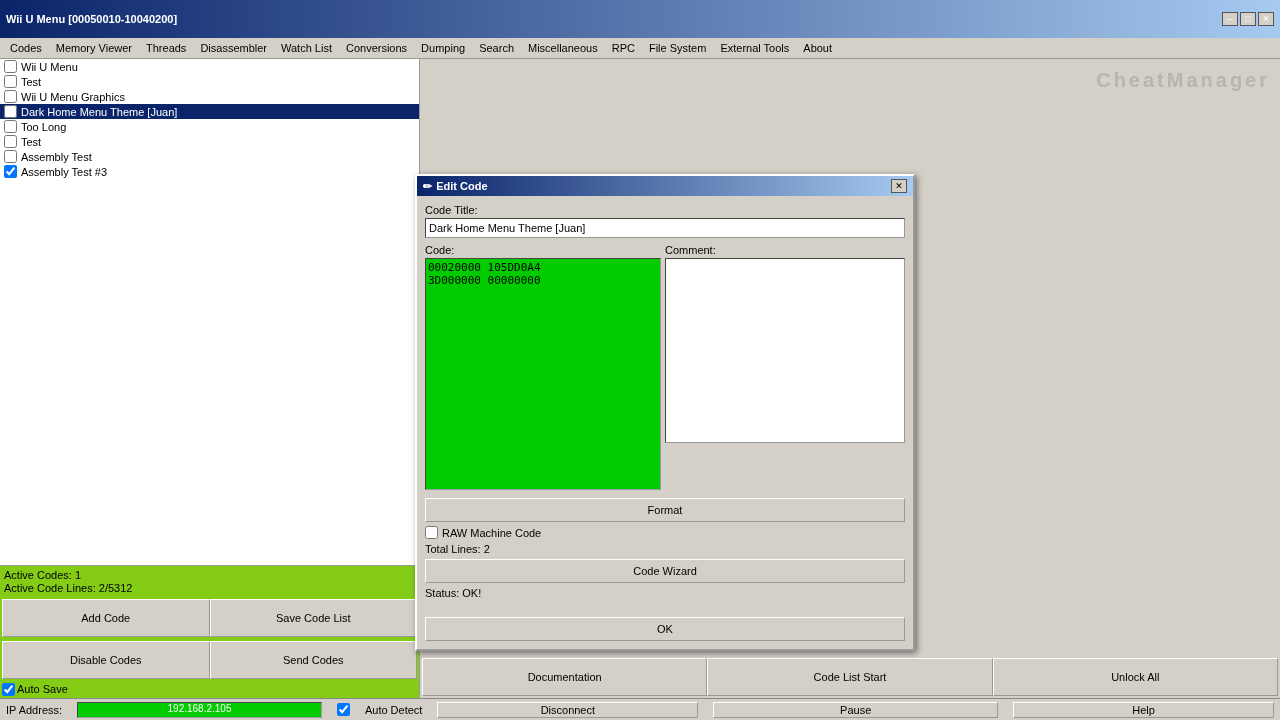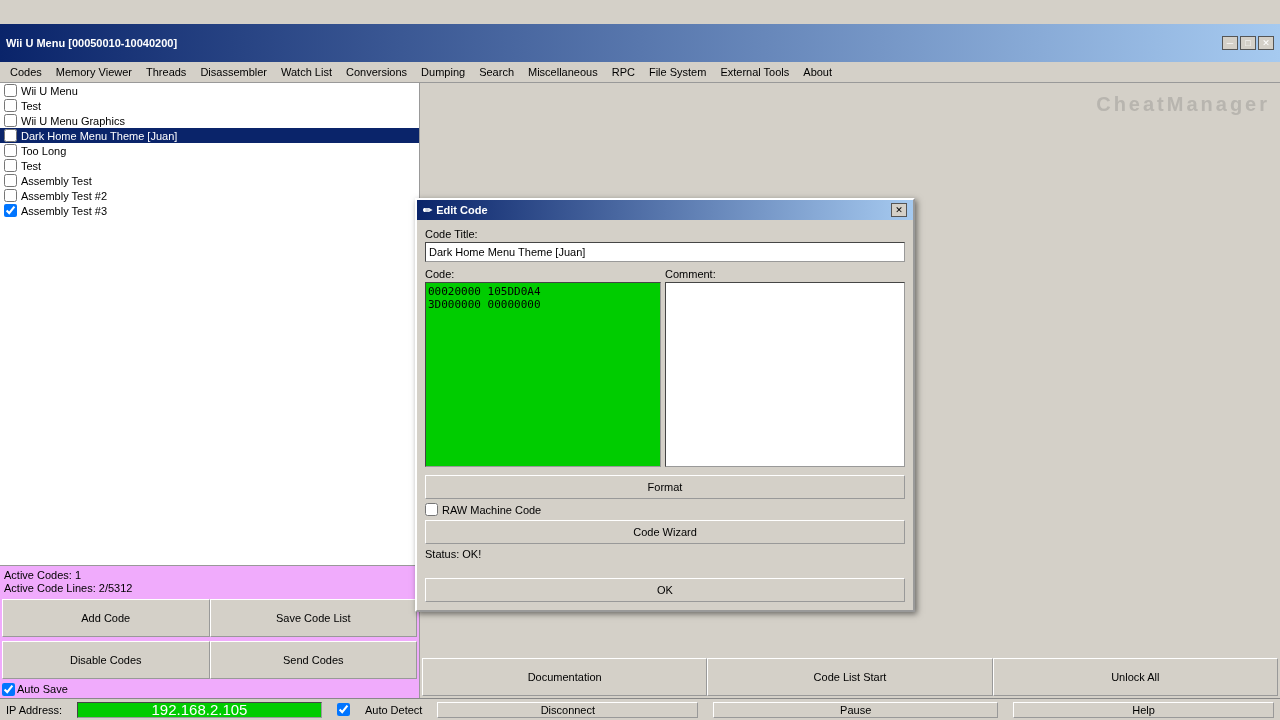--- a/index.html
+++ b/index.html
@@ -15,21 +15,20 @@
 
     
     .title-bar {
       background: linear-gradient(to right, #0a246a, #a6caf0);
       color: white;
       padding: 19px 6px;
       display: flex;
       align-items: center;
       justify-content: space-between;
       height: 24px;
-      margin-top: 24px;
     }
     .title-bar-title { font-size: 11px; font-weight: bold; }
     .title-bar-buttons { display: flex; gap: 2px; }
     .title-bar-btn {
       width: 16px; height: 14px;
       background: #d4d0c8;
       border: 1px solid #555;
       font-size: 9px;
       display: flex; align-items: center; justify-content: center;
       cursor: pointer;
@@ -146,21 +145,21 @@
       margin-bottom: 6px;
     }
     .modal-col-left {
       flex: 1;
     }
     .modal-col-right {
       width: 240px;
     }
     .code-textarea {
       width: 100%;
-      height: 185px;
+      height: 232px;
       background: #00cc00;
       border: 1px inset #999;
       font-family: monospace;
       font-size: 11px;
       color: black;
       padding: 2px;
       resize: none;
     }
     .comment-textarea {
       width: 100%;
@@ -245,21 +244,21 @@
       border-right: 1px solid #999;
     }
 
     .code-list {
       flex: 1;
       overflow-y: auto;
       background: white;
     }
 
     .left-bottom {
-      background: #f0abfc;
+      background: #84cc16;
       border-top: 1px solid #999;
     }
 
     .status-lines {
       padding: 2px 4px;
     }
 
     .btn-row {
       display: flex;
       gap: 0;
@@ -341,24 +340,20 @@
           </div>
           <div class="sidebar-item">
             <input type="checkbox" style="">
             <span>Test</span>
           </div>
           <div class="sidebar-item">
             <input type="checkbox" style="">
             <span>Assembly Test</span>
           </div>
           <div class="sidebar-item">
-            <input type="checkbox" style="">
-            <span>Assembly Test #2</span>
-          </div>
-          <div class="sidebar-item">
             <input type="checkbox" checked="" style="">
             <span>Assembly Test #3</span>
           </div>
         </div>
       <div class="left-bottom">
         <div class="status-lines">
           <div class="status-line">Active Codes: 1</div>
           <div class="status-line">Active Code Lines: 2/5312</div>
         </div>
         <div class="btn-row">
@@ -414,34 +409,35 @@
             </div>
           </div>
 
           <button class="format-btn">Format</button>
 
           <div class="raw-machine-row">
             <input type="checkbox" id="rawmachine" style="">
             <label for="rawmachine">RAW Machine Code</label>
           </div>
 
+          <div class="total-lines-row">Total Lines: 2</div>
 
           <button class="code-wizard-btn">Code Wizard</button>
 
           <div class="status-ok-row">Status: OK!</div>
 
           <button class="ok-btn">OK</button>
         </div>
       </div>
     </div>
   </div>
 
   <div class="ip-status-bar">
     <span>IP Address:</span>
-    <div style="flex:1;height:16px;background:#00cc00;border:1px inset #999;display:flex;align-items:center;justify-content:center;color:white;font-size:15px;">
+    <div style="flex:1;height:16px;background:#00cc00;border:1px inset #999;display:flex;align-items:flex-start;justify-content:center;color:white;font-size:10px;">
       <span>192.168.2.105</span>
     </div>
     <input type="checkbox" id="autodetect" checked="" style="">
     <label for="autodetect" style="font-size:11px;">Auto Detect</label>
     <button class="btn-classic" style="width:auto;padding:1px 8px;">Disconnect</button>
     <button class="btn-classic" style="width:auto;padding:1px 20px;">Pause</button>
     <button class="btn-classic" style="width:auto;padding:1px 8px;">Help</button>
   </div>
 </div>
 

